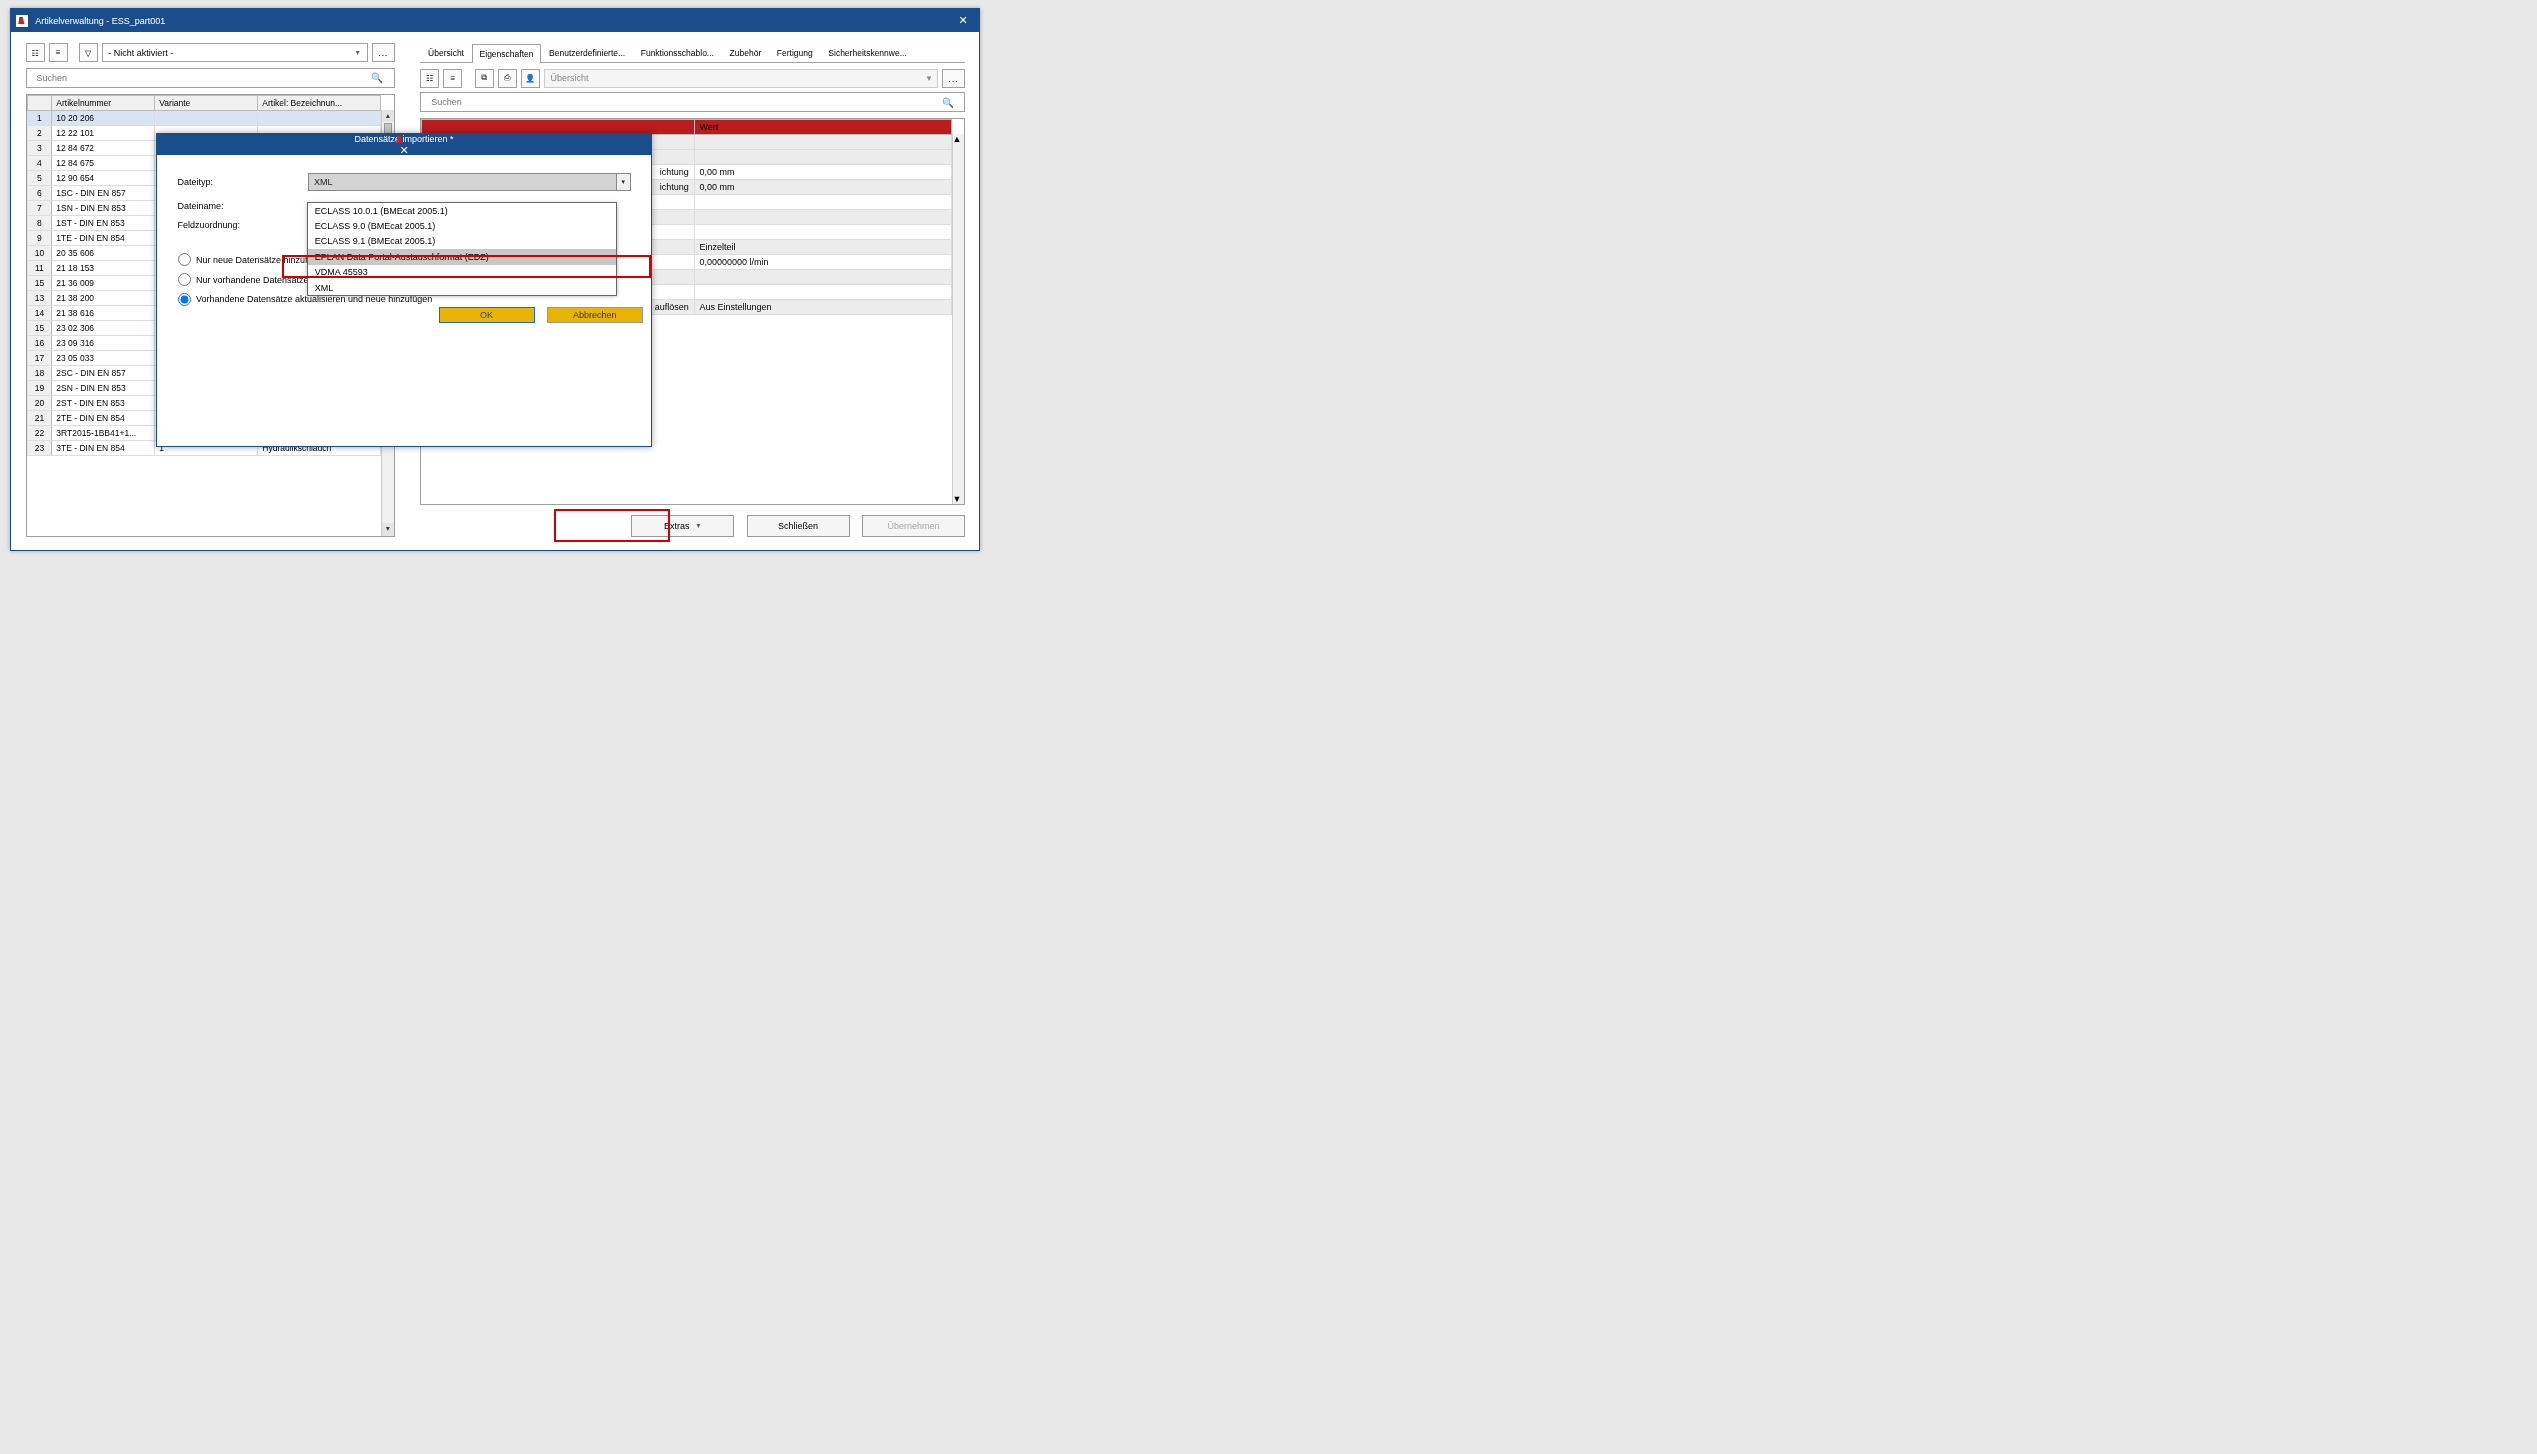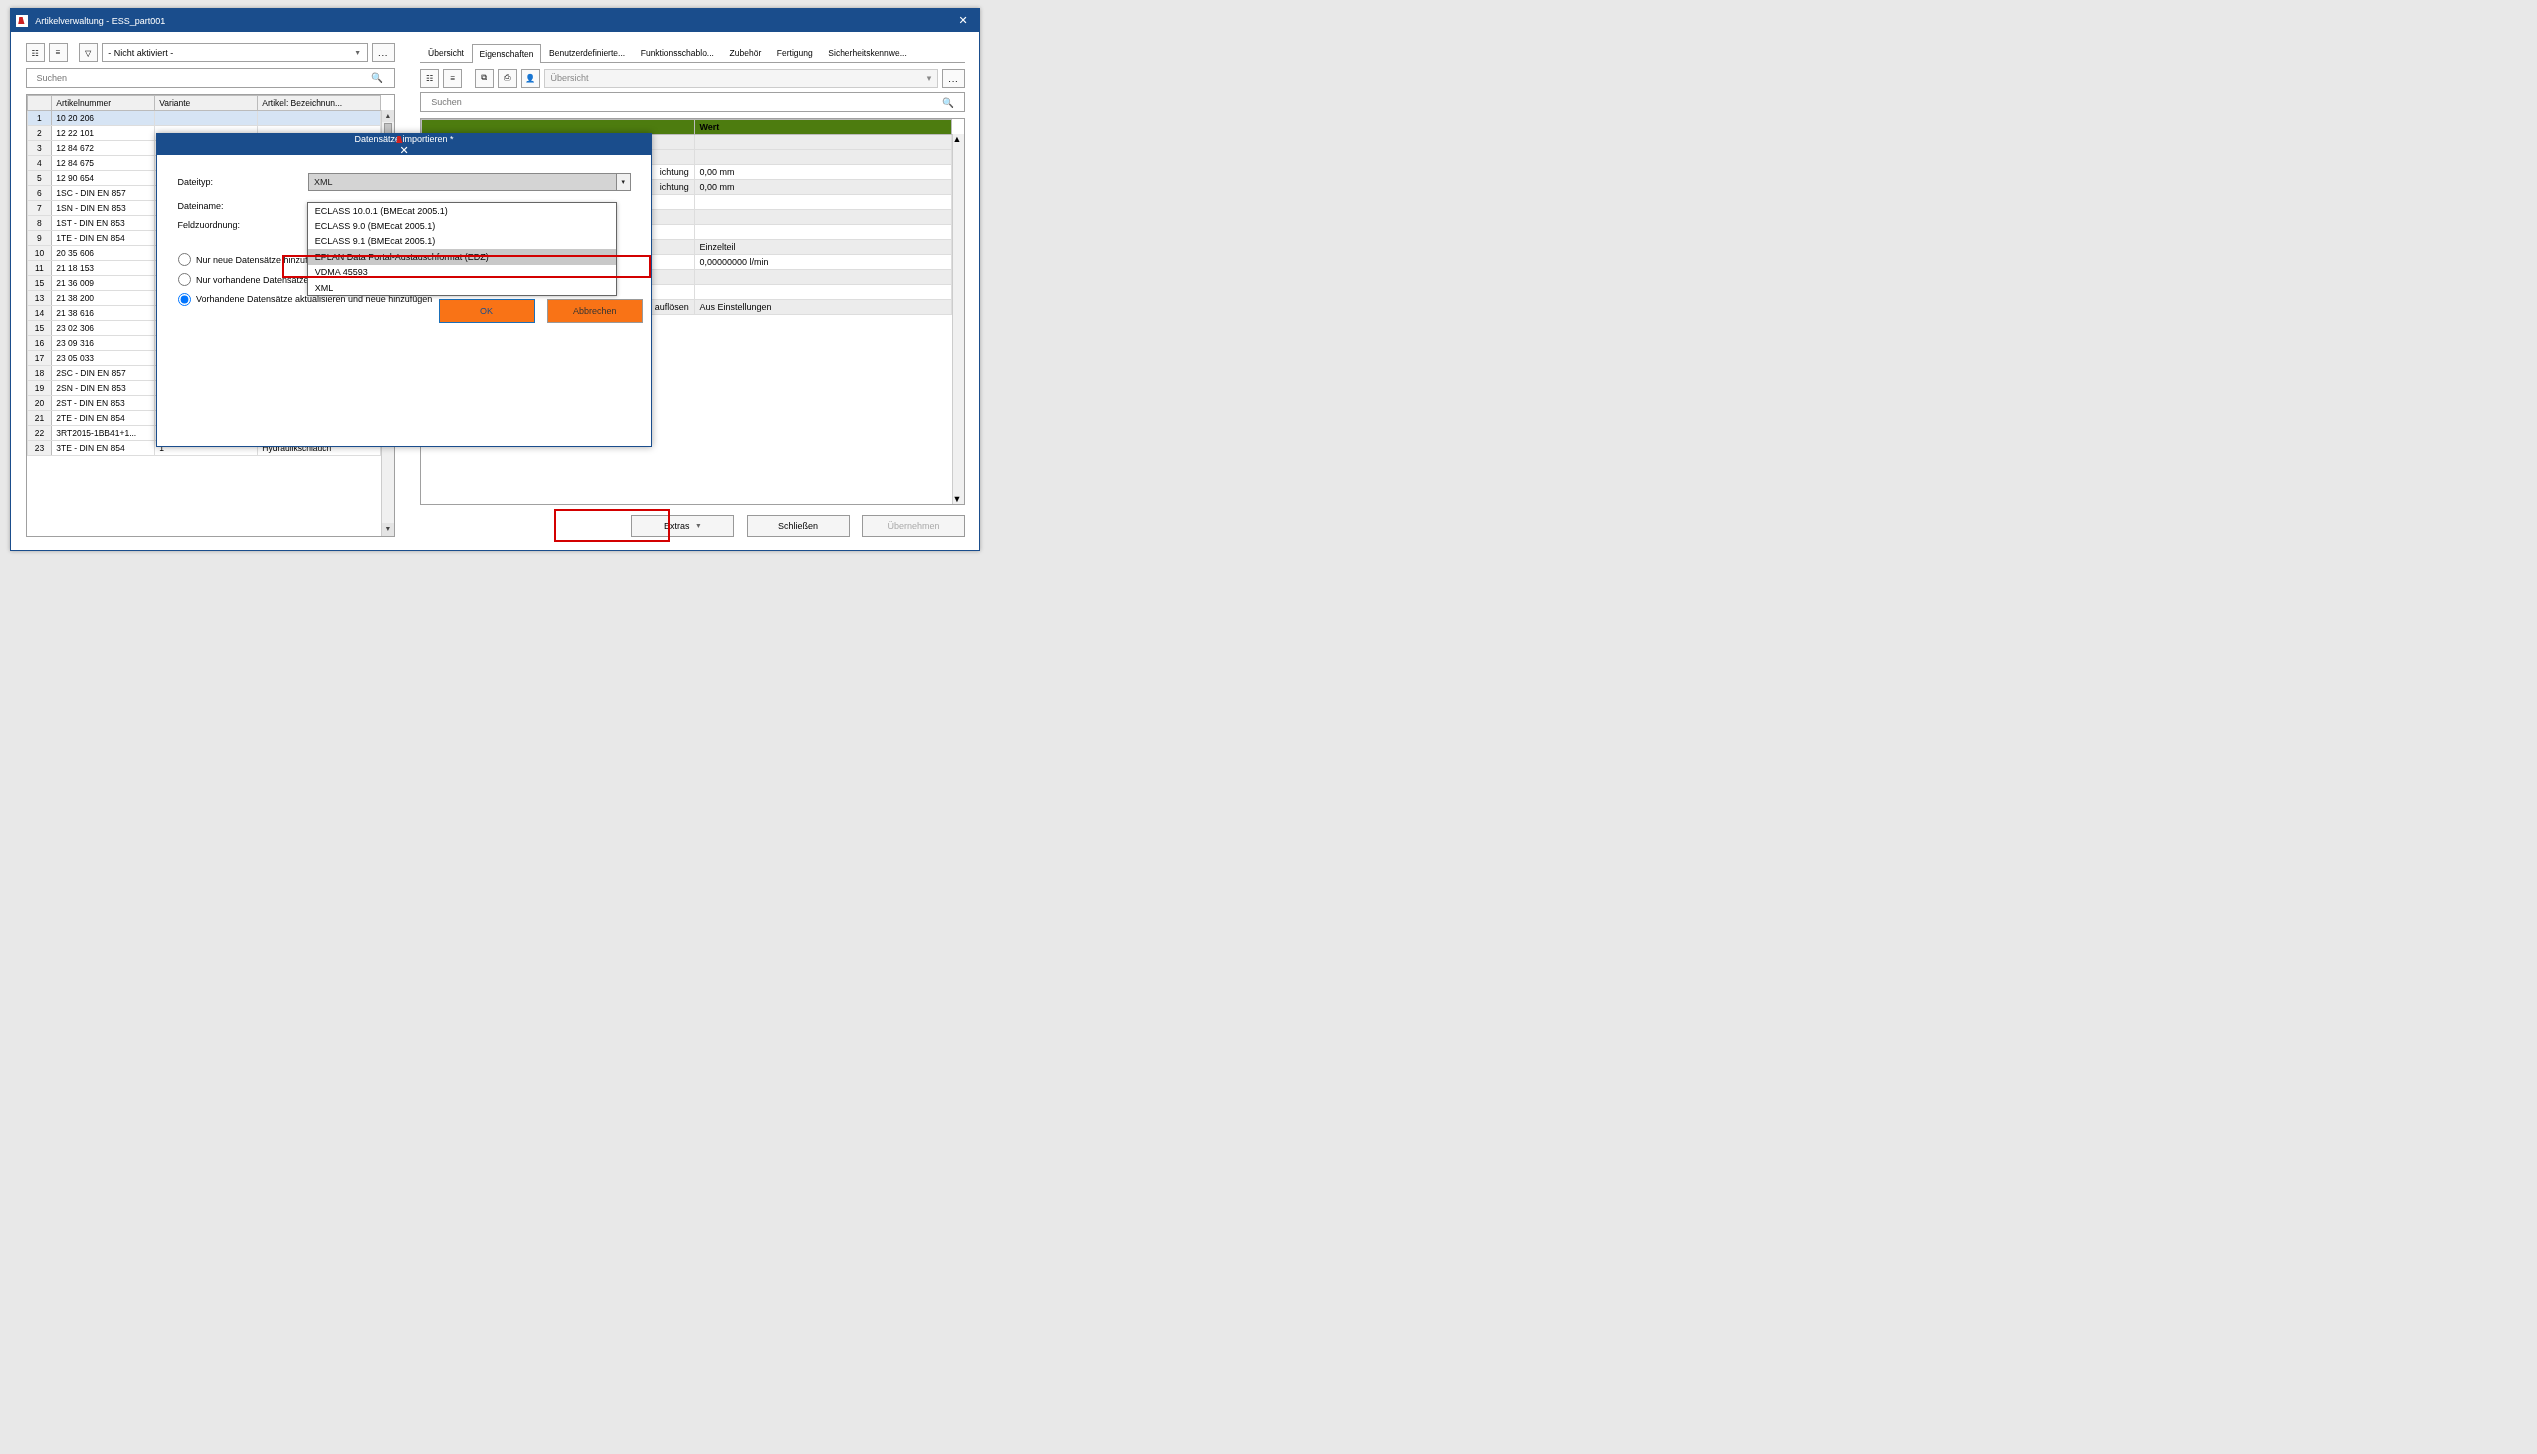--- a/index.html
+++ b/index.html
@@ -30,39 +30,39 @@
   .grid .scroll-arrow { height:12.3px; background:#e4e4e4; text-align:center; font-size:6.8px; line-height:12.3px; color:#444; cursor:pointer;}
   .grid .scroll-thumb { position:absolute; left:1.4px; right:1.4px; top:13.7px; height:82px; background:#c4c4c4; border:0.7px solid #999;}
   .right-pane { flex:1; display:flex; flex-direction:column;margin-left:12px; }
   .tabs { display:flex; border-bottom:0.7px solid #a0a0a0; margin-bottom:5.5px; }
   .tab { padding:4.1px 6.8px; border:0.7px solid transparent; border-bottom:none; font-size:8.5px; white-space:nowrap; cursor:pointer;}
   .tab.active { border-color:#a0a0a0; background:#fff; position:relative; top:0.7px;}
   .rp-toolbar { display:flex; gap:4.1px; align-items:center; margin-bottom:4.1px;}
   .rp-select { flex:1; height:19px; border:0.7px solid #ccc; background:#f5f5f5; padding:0 5.5px; color:#888; display:flex; align-items:center; justify-content:space-between;}
   .prop-grid { flex:1; border:0.7px solid #a0a0a0; overflow:hidden; position:relative;}
   .prop-grid table { border-collapse:collapse; width:calc(100% - 12.3px);}
-  .prop-grid th { background:#4d7c0f; border:0.7px solid #bbb; padding:2.1px 4.1px; text-align:left; font-weight:700;}
+  .prop-grid th { background:#b91c1c; border:0.7px solid #bbb; padding:2.1px 4.1px; text-align:left; font-weight:400;}
   .prop-grid td { border:0.7px solid #ddd; padding:1.4px 4.1px; height:15px;}
   .prop-grid tr.alt td { background:#ececec;}
   .bottom-buttons { display:flex; justify-content:flex-end; gap:12.3px; margin-top:9.6px; align-items:center;}
   .btn { height:22px; width:103px; border:0.7px solid #999; background:#f5f5f5; display:flex; align-items:center; justify-content:center; cursor:pointer;}
   .btn.disabled { color:#aaa; }
   .btn .dd { margin-left:5.5px; font-size:6.8px; color:#666;}
   
   .modal { position:absolute; left:156px; top:133px; width:496px; height:314px; background:#fff; border:0.7px solid #1a4d8c; box-shadow:0 0 6.8px rgba(0,0,0,.35); z-index:50;}
   .modal .titlebar { height:21px;flex-direction:column;}
   .modal-body { padding:18px 20.5px; position:relative;}
   .form-row { display:flex; align-items:center; margin-bottom:9.6px;}
   .form-row label { width:130px;}
   .combo { flex:1; height:18px; border:0.7px solid #888; background:#d4d4d4; display:flex; align-items:center; padding:0 5.5px; color:#222;}
   .combo .dd-btn { width:13.7px; border-left:0.7px solid #888; text-align:center; font-size:6.8px; margin-left:auto; margin-right:-5.5px; height:100%; display:flex; align-items:center; justify-content:center; background:#f0f0f0;}
   .radio-row { display:flex; align-items:center; margin:6.8px 0 6.8px 0;}
   .radio-row input { margin-right:5.5px;}
   .modal-buttons { position:absolute; right:8.2px; bottom:8.2px; display:flex; gap:12.3px;}
-  .mbtn { width:96px; height:24px; border:0.7px solid #1a6fb8; color:#1a4d8c; background:#f97316; display:flex; align-items:center; justify-content:center; cursor:pointer;}
+  .mbtn { width:96px; height:16px; border:0.7px solid #1a6fb8; color:#1a4d8c; background:#eab308; display:flex; align-items:center; justify-content:center; cursor:pointer;}
   .mbtn.secondary { border-color:#999; color:#333;}
   .dropdown-list { position:absolute; left:307px; top:202px; width:310px; border:0.7px solid #666; background:#fff; z-index:60; box-shadow:0 1.4px 4.1px rgba(0,0,0,.3);}
   .dropdown-list .opt { padding:2.7px 6.8px; font-size:9px; cursor:pointer;}
   .dropdown-list .opt.selected { background:#c8c8c8;}
   .dd-hl { position:absolute; left:282px; top:255px; width:369px; height:23px; border:2.1px solid #d30000; z-index:65; pointer-events:none;}
   .extras-hl { position:absolute; right:309px; bottom:8.2px; width:116px; height:33px; border:2.1px solid #d30000; z-index:5; pointer-events:none;}
   .prop-scroll { position:absolute; right:0; top:15px; bottom:0; width:12.3px; background:#f0f0f0; border-left:0.7px solid #ccc;}
 </style>
 </head>
 <body>

